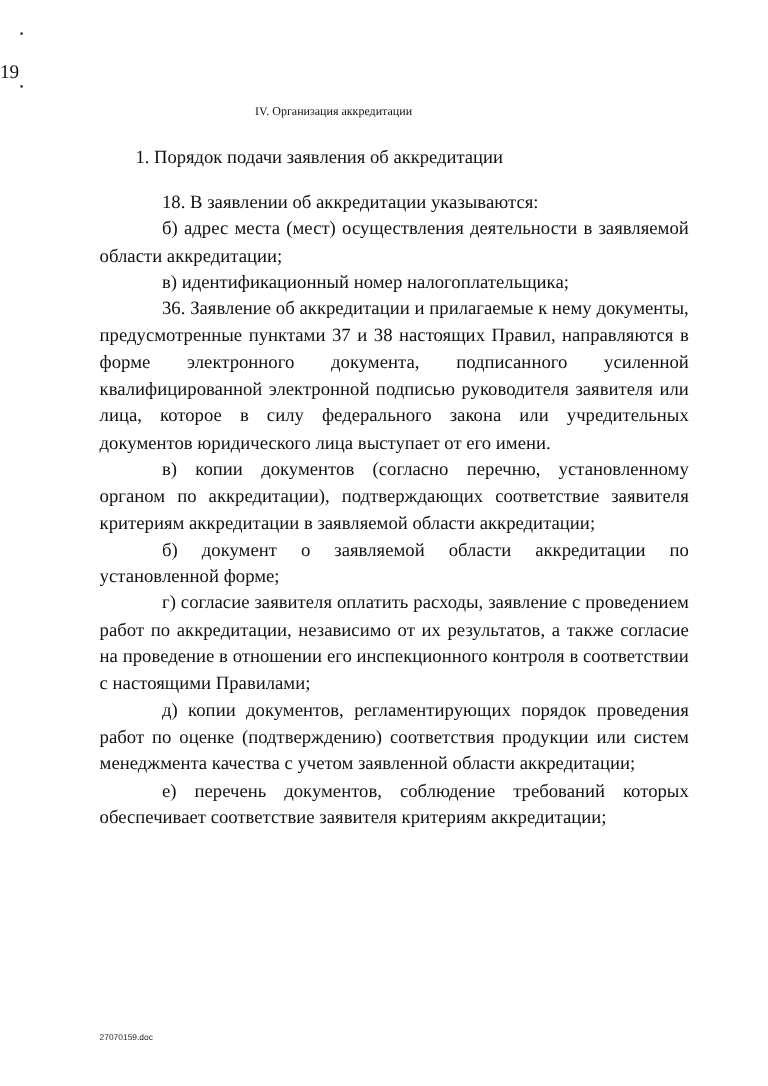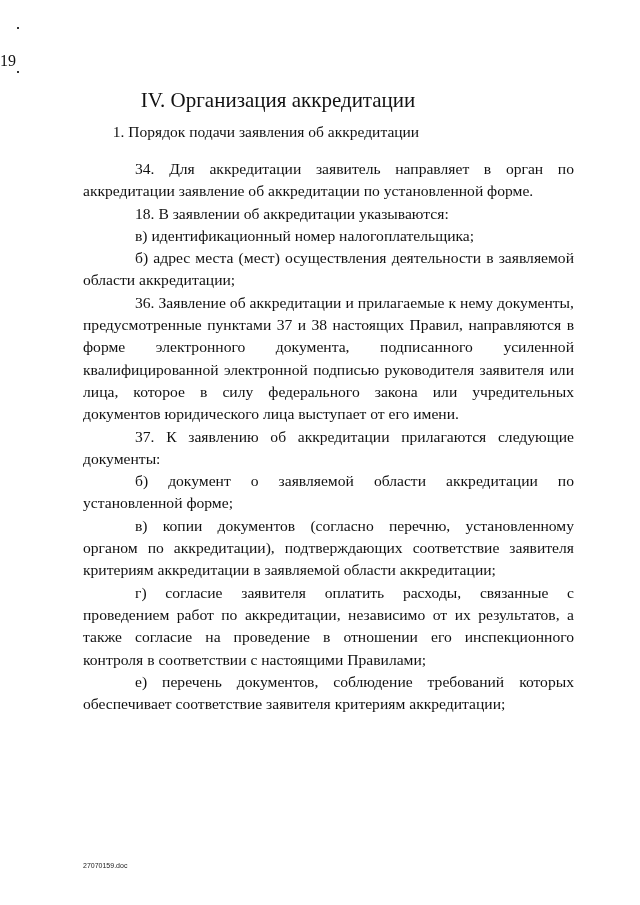--- a/index.html
+++ b/index.html
@@ -1,44 +1,43 @@
 <!DOCTYPE html>
 <html><head>
 <meta charset="utf-8">
 <style>
   html, body { margin:0; padding:0; background:#ffffff; }
   body { width:640px; height:905px; position:relative; overflow:hidden;
          font-family:"Liberation Serif", "DejaVu Serif", serif; color:#111; }
   .page { position:absolute; left:0; top:0; width:640px; height:905px; background:#fff; }
   .speck { position:absolute; width:2px; height:2px; background:#333; }
   .pnum { position:absolute; top:52px; left:0; width:508px; text-align:left; font-size:16px; }
-  .h1 { position:absolute; top:88px; left:0; width:556px; text-align:center; font-size:21px; }
+  .h1 { position:absolute; top:88px; left:0; width:556px; text-align:center; font-size:10px; }
   .h2 { position:absolute; top:123px; left:0; width:532px; text-align:center; font-size:15.5px; }
   .body { position:absolute; top:158px; left:83px; width:491px; font-size:15.6px; line-height:22.3px; }
   .p { margin:0; text-align:justify; text-align-last:left; text-indent:52px; }
   .footer { position:absolute; top:862px; left:83px; font-family:"Liberation Sans", sans-serif; font-size:7px; color:#222; }
 </style>
 </head>
 <body>
 
 <div class="page">
   <div class="speck" style="left:17px;top:27px;"></div>
   <div class="speck" style="left:17px;top:71px;"></div>
 
   <div class="pnum">19</div>
   <div class="h1">IV. Организация аккредитации</div>
   <div class="h2">1. Порядок подачи заявления об аккредитации</div>
 
   <div class="body">
-    <p class="p">34. Для аккредитации заявитель направляет в орган по аккредитации заявление об аккредитации по установленной форме.</p>
     <p class="p">18. В заявлении об аккредитации указываются:</p>
+    <p class="p">б) адрес места (мест) осуществления деятельности в заявляемой области аккредитации;</p>
     <p class="p">в) идентификационный номер налогоплательщика;</p>
-    <p class="p">б) адрес места (мест) осуществления деятельности в заявляемой области аккредитации;</p>
     <p class="p">36. Заявление об аккредитации и прилагаемые к нему документы, предусмотренные пунктами 37 и 38 настоящих Правил, направляются в форме электронного документа, подписанного усиленной квалифицированной электронной подписью руководителя заявителя или лица, которое в силу федерального закона или учредительных документов юридического лица выступает от его имени.</p>
-    <p class="p">37. К заявлению об аккредитации прилагаются следующие документы:</p>
+    <p class="p">в) копии документов (согласно перечню, установленному органом по аккредитации), подтверждающих соответствие заявителя критериям аккредитации в заявляемой области аккредитации;</p>
     <p class="p">б) документ о заявляемой области аккредитации по установленной форме;</p>
-    <p class="p">в) копии документов (согласно перечню, установленному органом по аккредитации), подтверждающих соответствие заявителя критериям аккредитации в заявляемой области аккредитации;</p>
-    <p class="p">г) согласие заявителя оплатить расходы, связанные с проведением работ по аккредитации, независимо от их результатов, а также согласие на проведение в отношении его инспекционного контроля в соответствии с настоящими Правилами;</p>
+    <p class="p">г) согласие заявителя оплатить расходы, заявление с проведением работ по аккредитации, независимо от их результатов, а также согласие на проведение в отношении его инспекционного контроля в соответствии с настоящими Правилами;</p>
+    <p class="p">д) копии документов, регламентирующих порядок проведения работ по оценке (подтверждению) соответствия продукции или систем менеджмента качества с учетом заявленной области аккредитации;</p>
     <p class="p">е) перечень документов, соблюдение требований которых обеспечивает соответствие заявителя критериям аккредитации;</p>
   </div>
 
   <div class="footer">27070159.doc</div>
 </div>
 
 </body></html>

